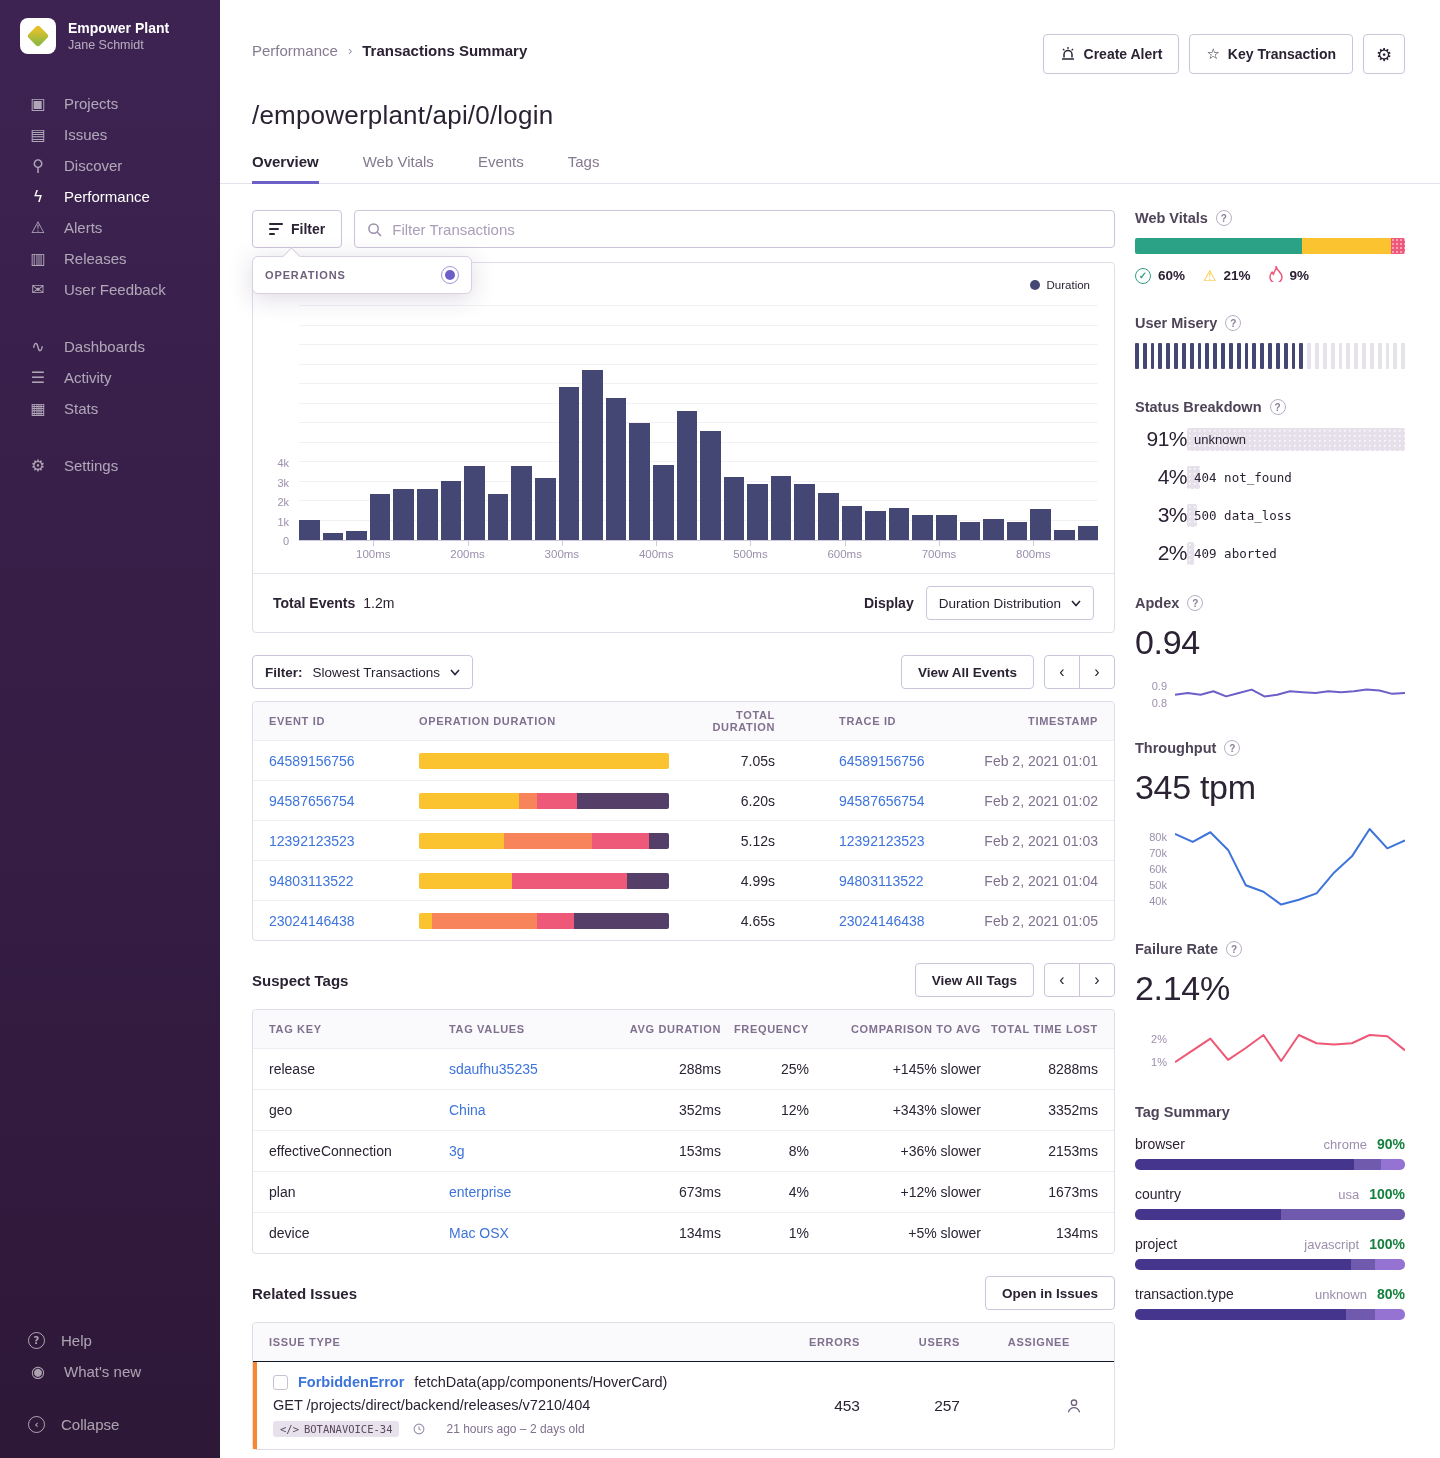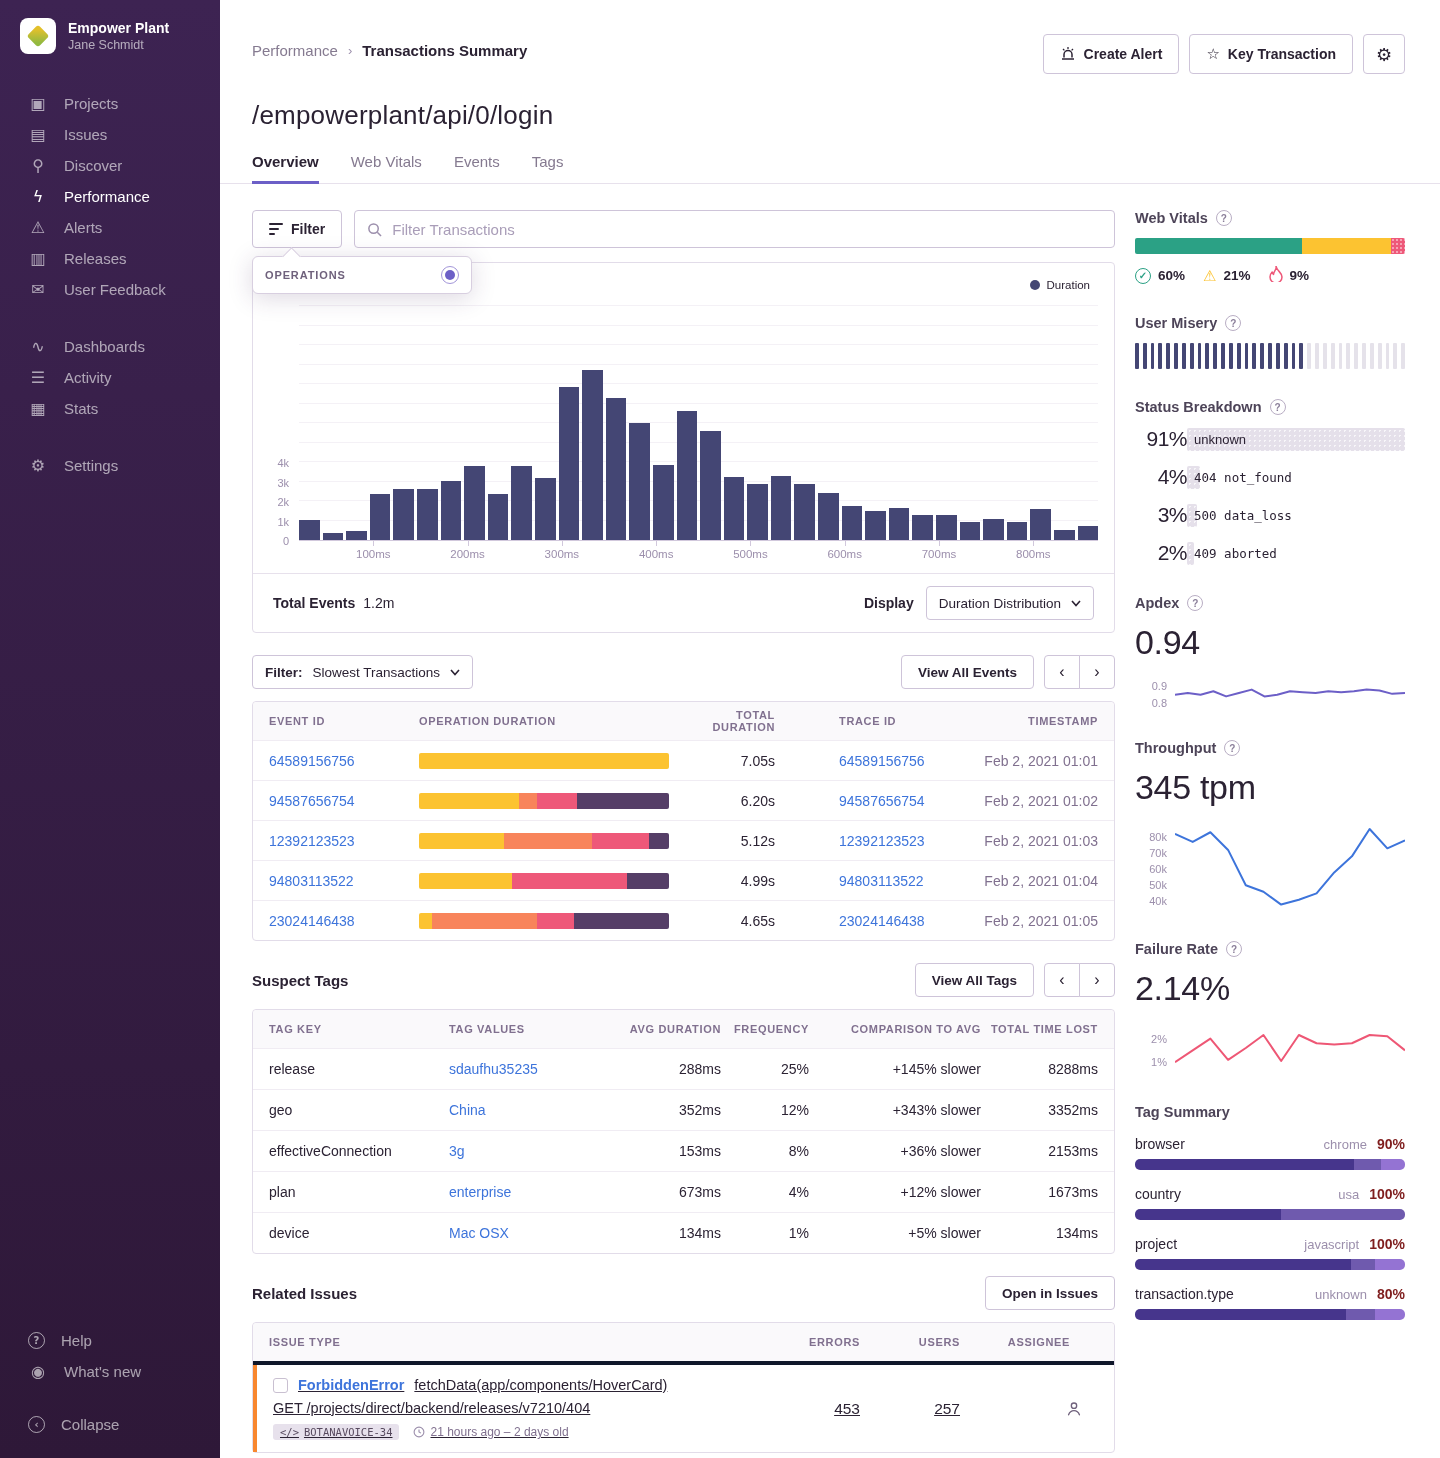--- a/index.html
+++ b/index.html
@@ -26,21 +26,21 @@
   main { flex:1; display:flex; flex-direction:column; }
   .topbar { display:flex; justify-content:space-between; align-items:flex-start; padding:34px 35px 0 32px; }
   .crumbs { display:flex; align-items:center; gap:10px; font-size:15px; padding-top:8px; }
   .crumb-muted { color:#857A90; }
   .crumb-sep { color:#9C8FAC; font-size:13px; }
   .crumb-current { color:#2B2233; font-weight:600; }
   .actions { display:flex; gap:10px; }
   .btn { display:inline-flex; align-items:center; gap:8px; background:#fff; border:1px solid #CEC4D9; border-radius:4px; height:40px; padding:0 16px; font-size:14px; font-weight:bold; color:#2B2233; cursor:pointer; font-family:inherit; }
   .btn.icon-only { width:42px; padding:0; justify-content:center; font-size:18px; }
   .page-title { font-size:26px; font-weight:500; color:#2B2233; padding:26px 0 0 32px; letter-spacing:.2px; }
-  .tabs { display:flex; gap:32px; padding:22px 0 0 32px; border-bottom:1px solid #E7E1EC; }
+  .tabs { display:flex; gap:44px; padding:22px 0 0 32px; border-bottom:1px solid #E7E1EC; }
   .tab { font-size:15px; color:#857A90; padding-bottom:11px; border-bottom:3px solid transparent; margin-bottom:-1px; cursor:pointer; }
   .tab.active { color:#2B2233; font-weight:600; border-color:#6C5FC7; }
 
   .content { display:flex; gap:20px; padding:26px 35px 40px 32px; }
   .col-left { width:863px; min-width:863px; }
   .col-right { flex:1; }
 
   
   .filter-row { display:flex; gap:12px; position:relative; }
   .filter-btn { height:38px; }
@@ -103,21 +103,21 @@
   a.lnk { color:#3D74DB; text-decoration:none; cursor:pointer; }
   .muted { color:#80708F; }
   .opbar { display:flex; height:16px; border-radius:2px; overflow:hidden; width:250px; }
   .st-grid { grid-template-columns:180px 172px 100px 88px 172px 1fr; }
   .st-grid .r { text-align:right; }
   .trow.tall { height:41px; }
 
   
   .ri-grid { grid-template-columns:1fr 100px 100px 110px; }
   .ri-grid .r { text-align:right; }
-  .issue-row { position:relative; display:grid; grid-template-columns:1fr 100px 100px 110px; align-items:center; border-top:4px solid #0f172a; padding:12px 16px 12px 20px;text-decoration:underline; }
+  .issue-row { position:relative; display:grid; grid-template-columns:1fr 100px 100px 110px; align-items:center; border-top:1px solid #0f172a; padding:12px 16px 12px 20px; }
   .issue-row:before { content:""; position:absolute; left:0; top:0; bottom:0; width:4px; background:#F8872E; }
   .i-line1 { display:flex; align-items:center; gap:10px; font-size:14.5px; }
   .cbx { width:15px; height:15px; border:1px solid #C9C0D1; border-radius:3px; background:#fff; }
   .i-type { color:#3D74DB; font-weight:600; }
   .i-line2 { font-size:14.5px; margin:7px 0 8px 0; }
   .i-meta { display:flex; align-items:center; gap:14px; font-size:12px; color:#80708F; }
   .chip { display:inline-flex; align-items:center; gap:5px; background:#E7E1EC; border-radius:3px; padding:2px 7px; font-family:"DejaVu Sans Mono", monospace; font-size:10.5px; color:#57495E; }
   .num { font-size:15.5px; text-align:right; padding-right:28px; }
   .assignee { display:flex; justify-content:flex-end; padding-right:14px; }
 
@@ -139,21 +139,21 @@
   .sb-label { position:relative; padding-left:7px; font-family:"DejaVu Sans Mono", monospace; font-size:12.5px; color:#2B2233; }
   .sb-label.plain { font-family:"Liberation Sans", sans-serif; font-size:13px; }
   .big-val { font-size:34px; font-weight:500; color:#2B2233; margin:2px 0 14px 0; letter-spacing:-.3px; }
   .spark-wrap { position:relative; padding-left:40px; }
   .spark-ticks div { position:absolute; left:0; width:32px; text-align:right; font-size:11px; color:#9C8FAC; transform:translateY(-50%); }
   .spark svg { display:block; width:100%; height:100%; }
   .tag-row { margin-bottom:16px; }
   .tag-top { display:flex; align-items:baseline; font-size:14px; }
   .tag-top .k { flex:1; color:#2B2233; }
   .tag-top .v { color:#9C8FAC; font-size:13px; margin-right:10px; }
-  .tag-top .p { font-weight:bold; color:#7f1d1d; }
+  .tag-top .p { font-weight:bold; color:#15803d; }
   .tag-bar { display:flex; height:11px; border-radius:5px; overflow:hidden; margin-top:7px; }
 </style>
 </head>
 <body>
 
 <aside class="sidebar">
   <div class="org">
     <div class="logo">
         <div class="gem"></div>
       </div>
@@ -574,21 +574,21 @@
               <span class="cbx"></span>
               <a class="lnk i-type">ForbiddenError</a>
               <span>fetchData(app/components/HoverCard)</span>
             </div>
             <div class="i-line2">GET /projects/direct/backend/releases/v7210/404</div>
             <div class="i-meta">
               <span class="chip">
                   <span>&lt;/&gt;</span>
                   <span>BOTANAVOICE-34</span>
                 </span>
-              <span style="display:inline-flex;align-items:center;gap:5px;">
+              <span style="display:inline-flex;align-items:center;gap:21px;">
                 <svg width="12" height="12" viewBox="0 0 14 14">
                     <circle cx="7" cy="7" r="5.7" fill="none" stroke="#9C8FAC" stroke-width="1.3"></circle>
                     <polyline points="7,4 7,7 9.3,8.3" fill="none" stroke="#9C8FAC" stroke-width="1.3"></polyline>
                   </svg>
                 <span>21 hours ago – 2 days old</span>
               </span>
             </div>
           </div>
           <div class="num">453</div>
           <div class="num">257</div>

